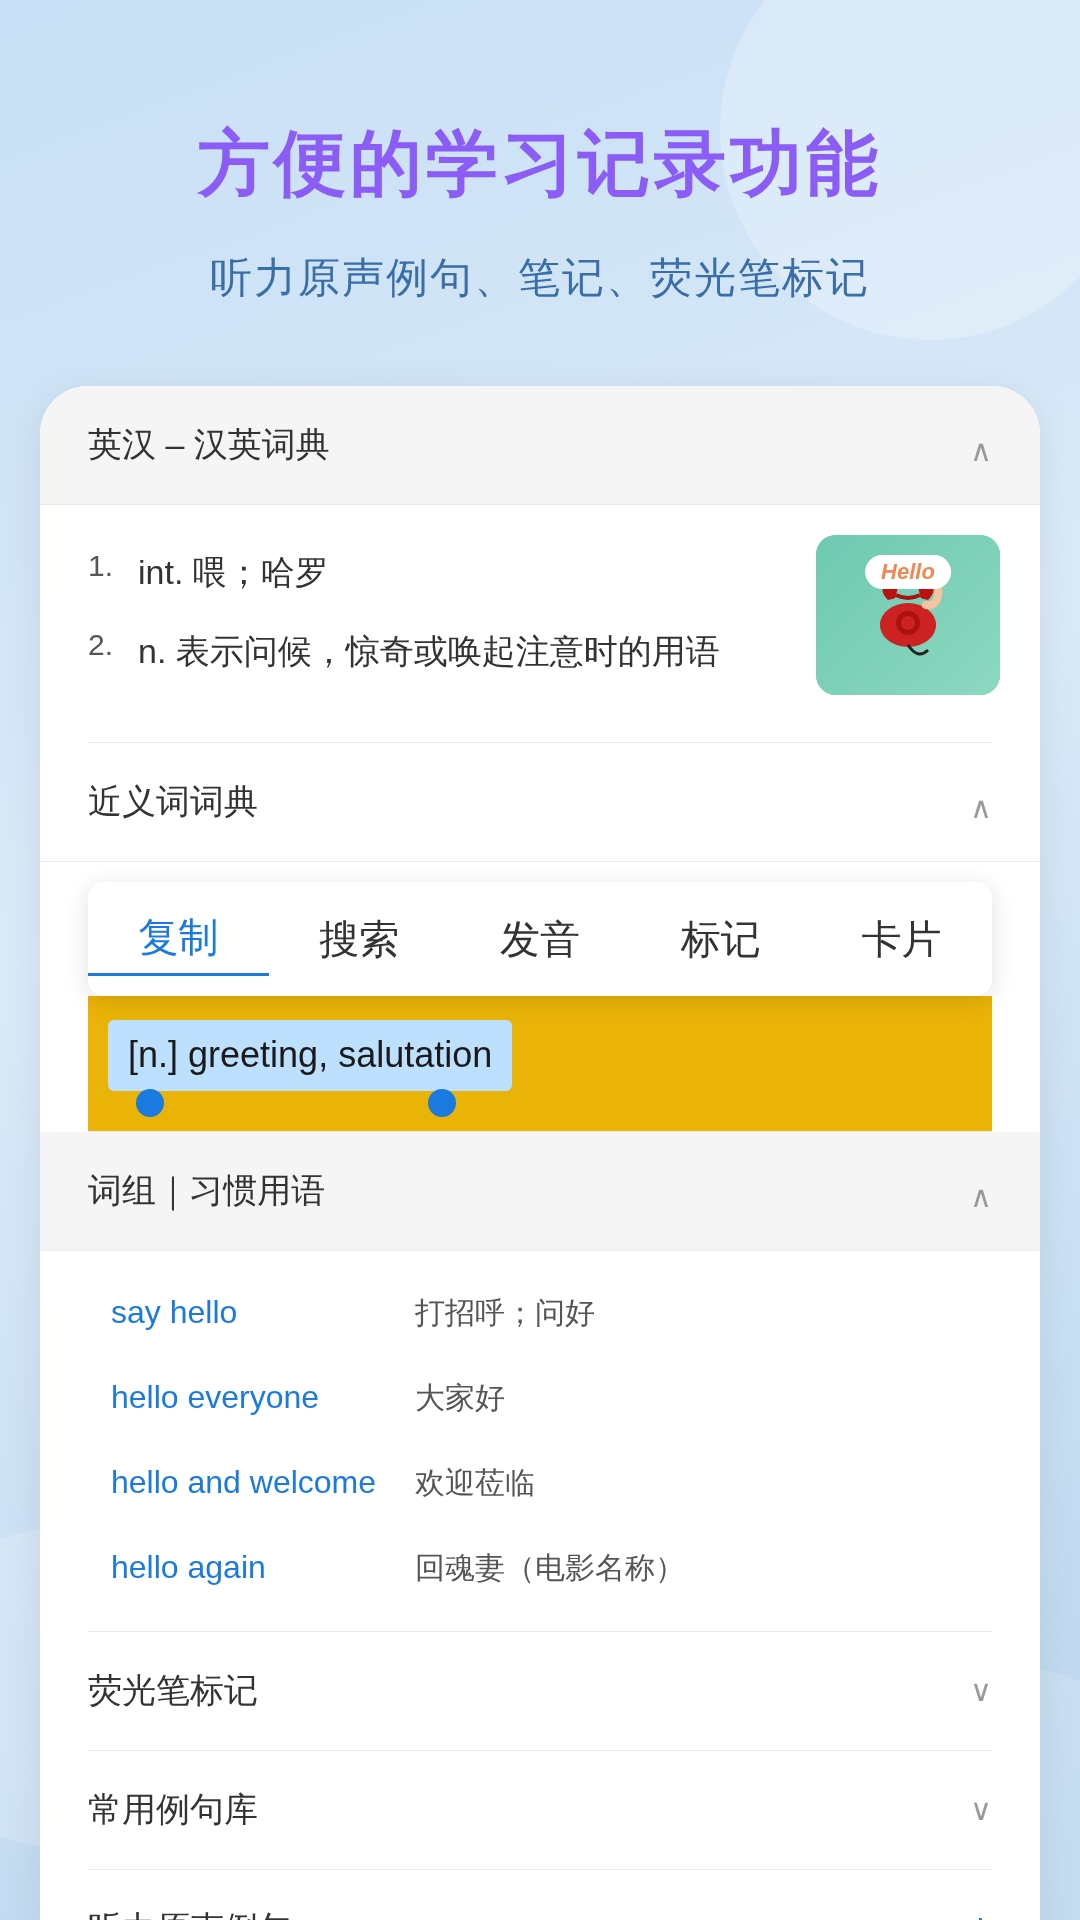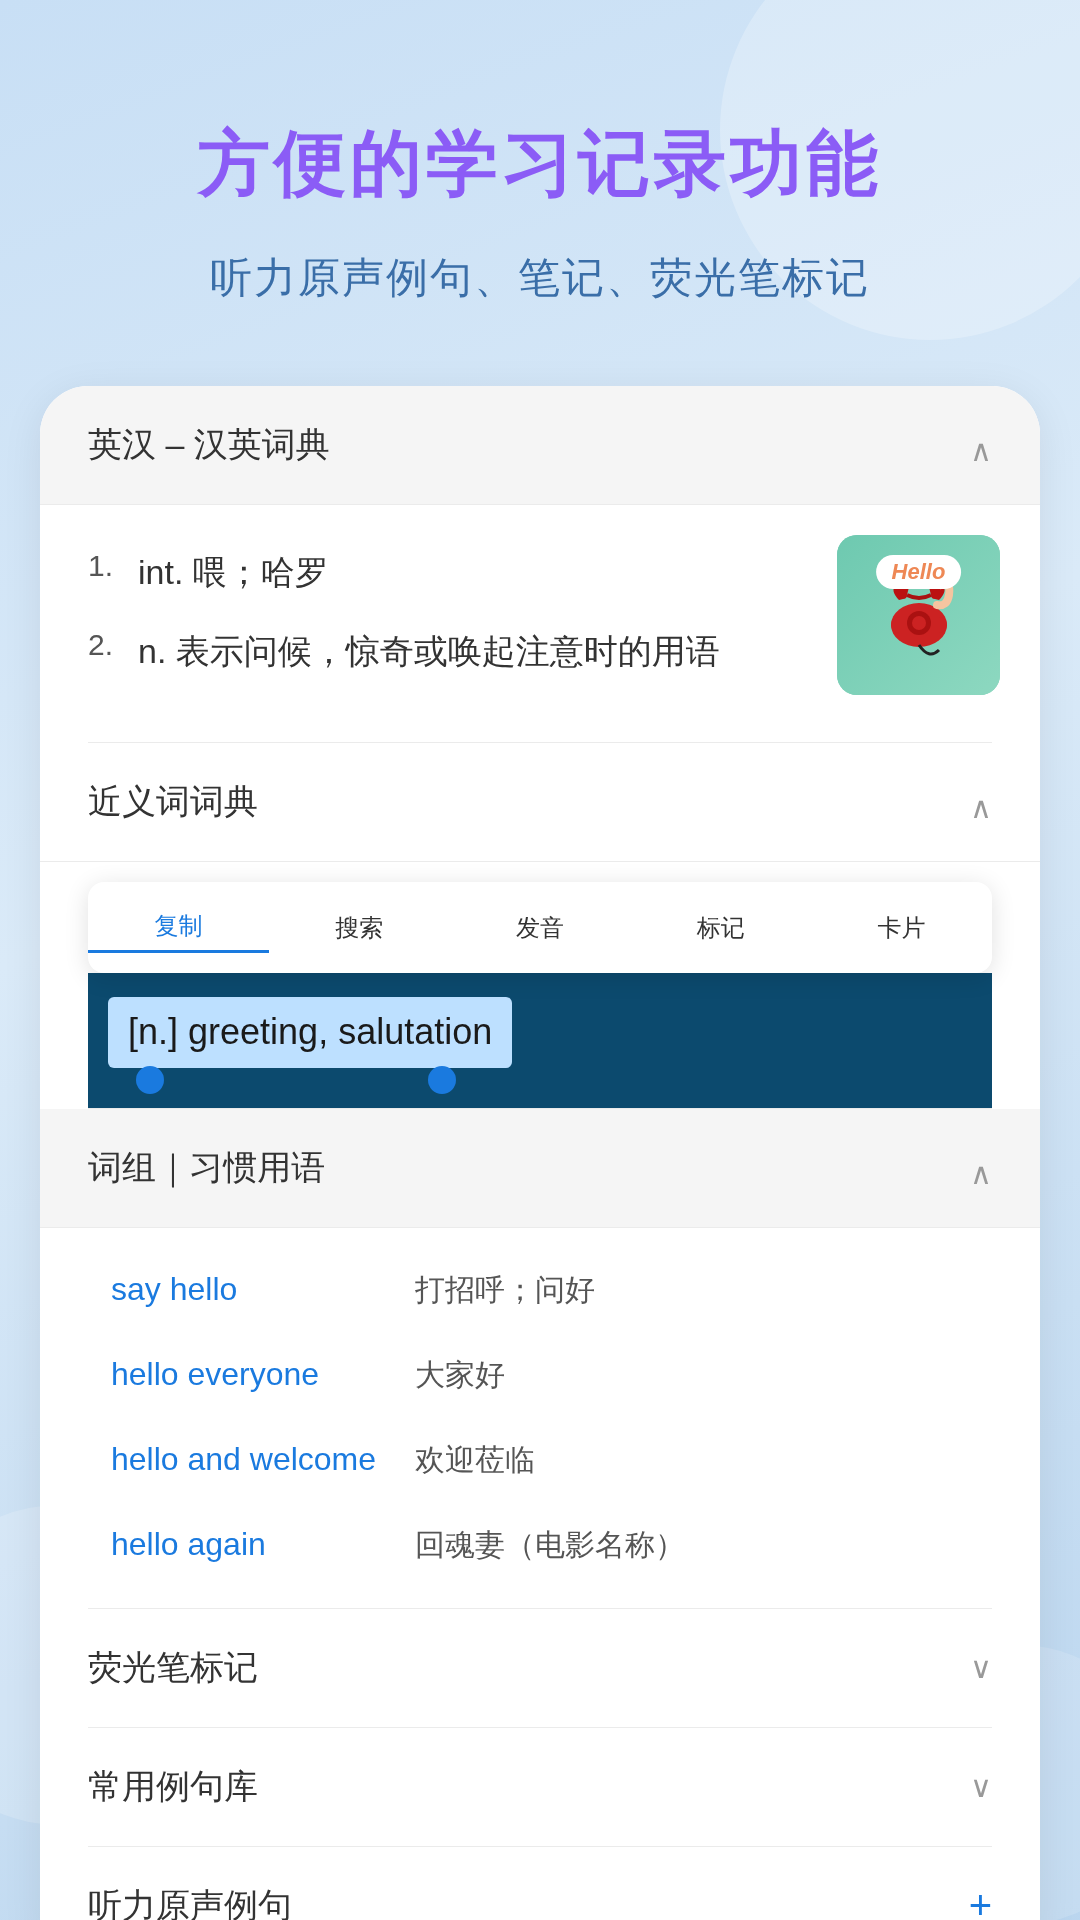--- a/index.html
+++ b/index.html
@@ -128,21 +128,21 @@
       font-size: 34px;
       color: #333;
       line-height: 1.6;
       flex: 1;
     }
 
     .hello-image {
       position: absolute;
       right: 40px;
       top: 30px;
-      width: 163px;
+      width: 184px;
       height: 160px;
       border-radius: 20px;
       overflow: hidden;
       background: #7ecfb8;
       display: flex;
       align-items: center;
       justify-content: center;
     }
 
     
@@ -184,21 +184,21 @@
       display: flex;
       align-items: center;
       padding: 20px 0;
       position: relative;
       z-index: 10;
     }
 
     .context-menu-item {
       flex: 1;
       text-align: center;
-      font-size: 24px;
+      font-size: 40px;
       color: #333;
       padding: 8px 0;
       cursor: pointer;
       font-family: Liberation Serif, serif;
     }
 
     .context-menu-item.active {
       color: #1a7adf;
       border-bottom: 3px solid #1a7adf;
     }
@@ -367,21 +367,21 @@
     <div style="padding: 20px 0 0 0; background: white;">
       <div class="context-menu">
         <div class="context-menu-item active">复制</div>
         <div class="context-menu-item">搜索</div>
         <div class="context-menu-item">发音</div>
         <div class="context-menu-item">标记</div>
         <div class="context-menu-item">卡片</div>
       </div>
     </div>
 
-    <div class="selection-area" style="background:#0c4a6e; padding-bottom:40px;text-decoration:underline;">
+    <div class="selection-area" style="background:#eab308; padding-bottom:40px;text-decoration:underline;">
       <span class="selected-text">[n.] greeting, salutation</span>
       <span class="selection-handle-left"></span>
       <span class="selection-handle-right"></span>
     </div>
 
     <div class="divider"></div>
 
     <div class="section-header">
       <span class="section-title">词组｜习惯用语</span>
       <span class="chevron-icon">∧</span>

